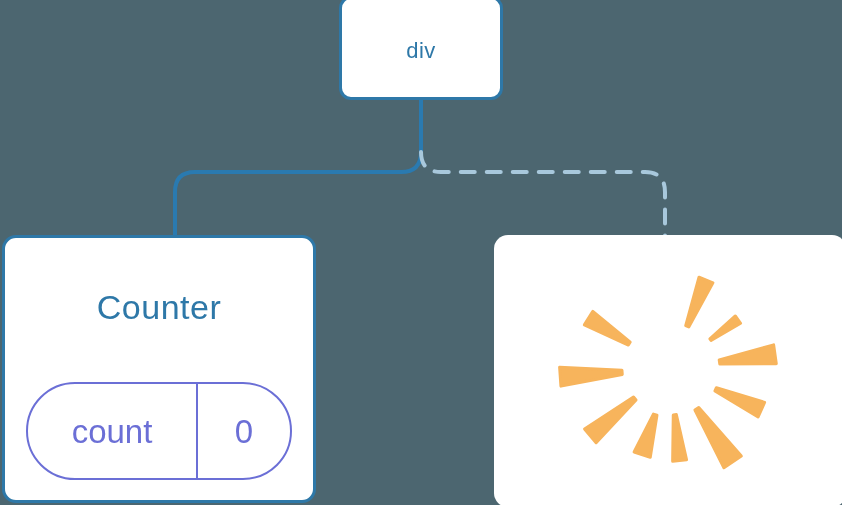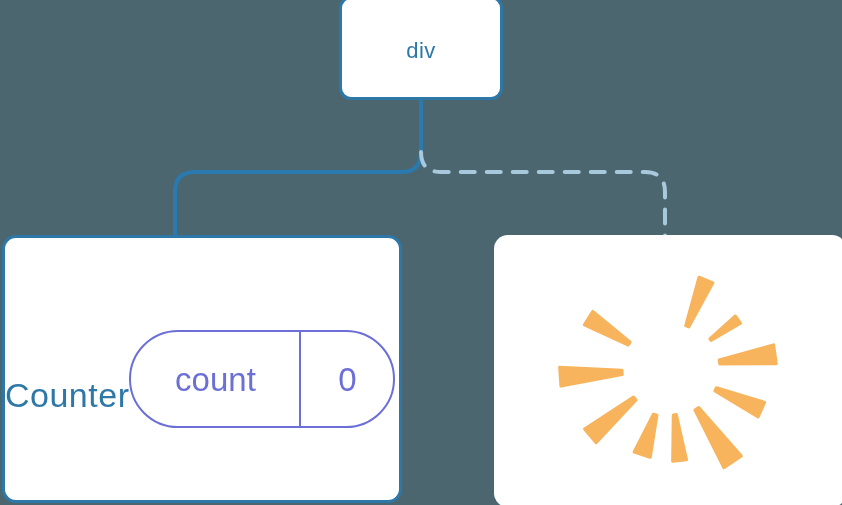--- a/index.html
+++ b/index.html
@@ -54,39 +54,40 @@
     font-size: 22px;
     color: #2e78a8;
     letter-spacing: 0.5px;
     line-height: 1;
     padding-top: 6px;
   }
 
   #node-counter {
     left: 2px;
     top: 235px;
-    width: 400px;
+    width: 314px;
     height: 268px;
     border-radius: 14px;
     display: flex;
-    flex-direction: row;
+    flex-direction: column;
     align-items: center;
+    gap: 25px;
   }
   #node-counter .node-title {
     font-size: 34px;
     color: #2e78a8;
     letter-spacing: 0.5px;
     margin-top: 52px;
     line-height: 1;
   }
 
   
   .state-pill {
     position: relative;
-    margin-top: 20px;
+    margin-top: 33px;
     width: 266px;
     height: 98px;
     border: 2px solid #6b6fd6;
     border-radius: 49px;
     box-sizing: border-box;
     display: flex;
     align-items: stretch;
   }
   .pill-key,
   .pill-val {

